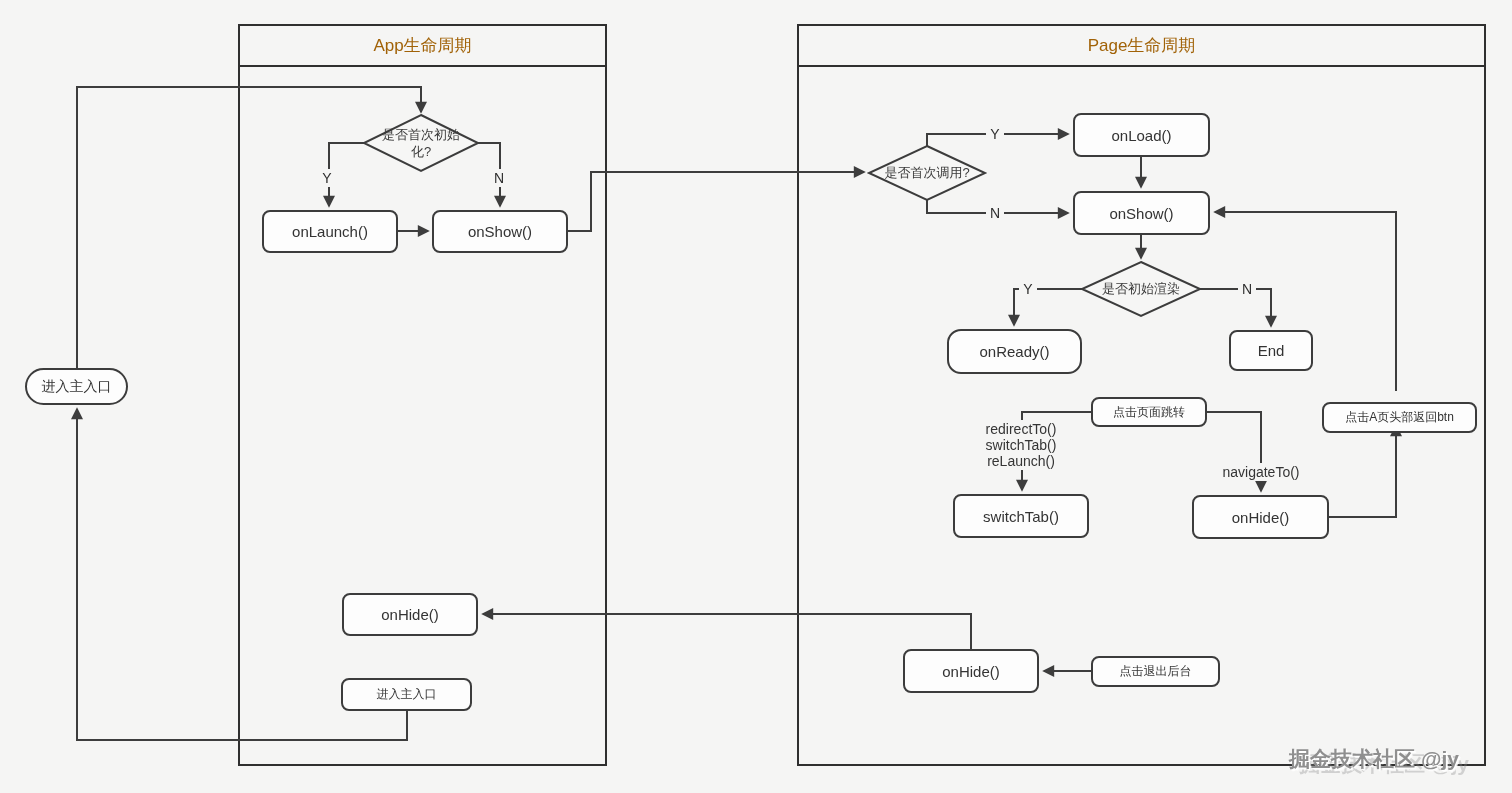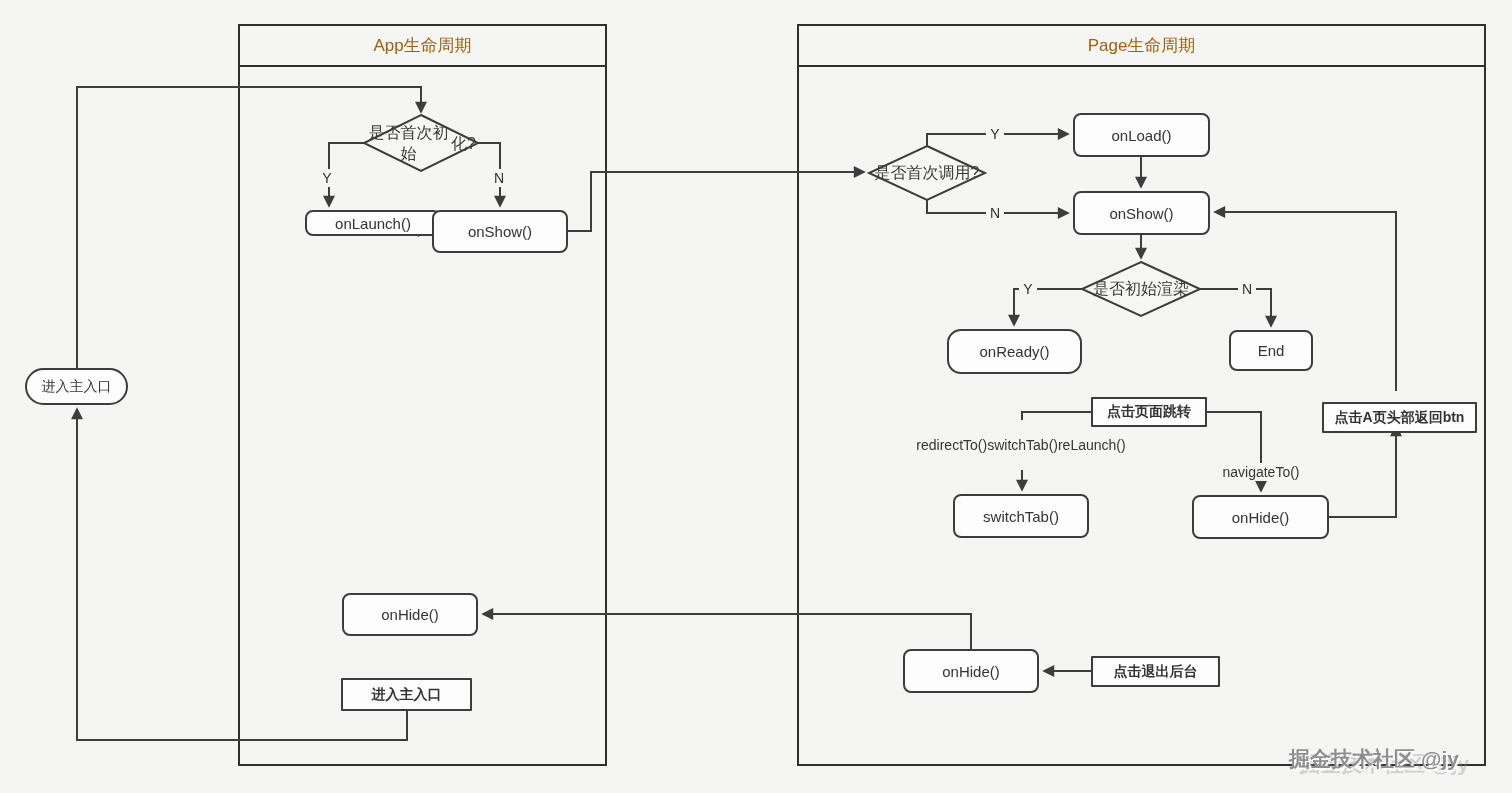--- a/index.html
+++ b/index.html
@@ -35,36 +35,36 @@
     border:2px solid #3c3c3c;
     box-sizing:border-box;
     display:flex; align-items:center; justify-content:center;
     font-size:15px; color:#333333;
     z-index:3;
     text-align:center;
     white-space:nowrap;
   }
   .rounded { border-radius:8px; }
   .stadium { border-radius:19px; }
-  .rect    { border-radius:1px; font-size:14px;font-weight:bold; }
+  .rect    { border-radius:8px; font-size:12px; }
 
   .diamond-label {
     position:absolute;
-    display:flex; align-items:center; justify-content:center;
-    font-size:16px; color:#3a3a3a; text-align:center; line-height:1.3;
+    display:flex; flex-direction:column; align-items:center; justify-content:center;
+    font-size:13px; color:#3a3a3a; text-align:center; line-height:1.3;
     z-index:3; pointer-events:none;
   }
   .edge-label {
     position:absolute;
     background:#f5f5f4;
     display:flex; align-items:center; justify-content:center;
     font-size:14px; color:#353535;
     z-index:3; text-align:center;
   }
-  .edge-label.multiline { flex-direction:row; line-height:1.15; background:#f5f5f4; }
+  .edge-label.multiline { flex-direction:column; line-height:1.15; background:#f5f5f4; }
   .branch-label {
     position:absolute;
     background:#f5f5f4;
     display:flex; align-items:center; justify-content:center;
     font-size:14px; color:#2f2f2f; font-weight:400;
     z-index:3;
   }
 
   .watermark {
     position:absolute;
@@ -131,21 +131,21 @@
   </svg>
 
   <div class="diamond-label" style="left:366px; top:125px; width:110px; height:38px;">
     <span>是否首次初始</span>
     <span>化?</span>
   </div>
   <div class="diamond-label" style="left:872px; top:163px; width:110px; height:20px;">是否首次调用?</div>
   <div class="diamond-label" style="left:1086px; top:279px; width:110px; height:20px;">是否初始渲染</div>
 
   <div class="node stadium" style="left:25px; top:368px; width:103px; height:37px; font-size:14px;">进入主入口</div>
-  <div class="node rounded" style="left:262px; top:210px; width:136px; height:26px;margin-left:43px;">onLaunch()</div>
+  <div class="node rounded" style="left:262px; top:210px; width:136px; height:43px;">onLaunch()</div>
   <div class="node rounded" style="left:432px; top:210px; width:136px; height:43px;">onShow()</div>
   <div class="node rounded" style="left:342px; top:593px; width:136px; height:43px;">onHide()</div>
   <div class="node rect" style="left:341px; top:678px; width:131px; height:33px;">进入主入口</div>
 
   <div class="node rounded" style="left:1073px; top:113px; width:137px; height:44px;">onLoad()</div>
   <div class="node rounded" style="left:1073px; top:191px; width:137px; height:44px;">onShow()</div>
   <div class="node rounded" style="left:947px; top:329px; width:135px; height:45px;border-radius:14px;">onReady()</div>
   <div class="node rounded" style="left:1229px; top:330px; width:84px; height:41px;">End</div>
   <div class="node rect" style="left:1091px; top:397px; width:116px; height:30px;">点击页面跳转</div>
   <div class="node rounded" style="left:953px; top:494px; width:136px; height:44px;">switchTab()</div>

